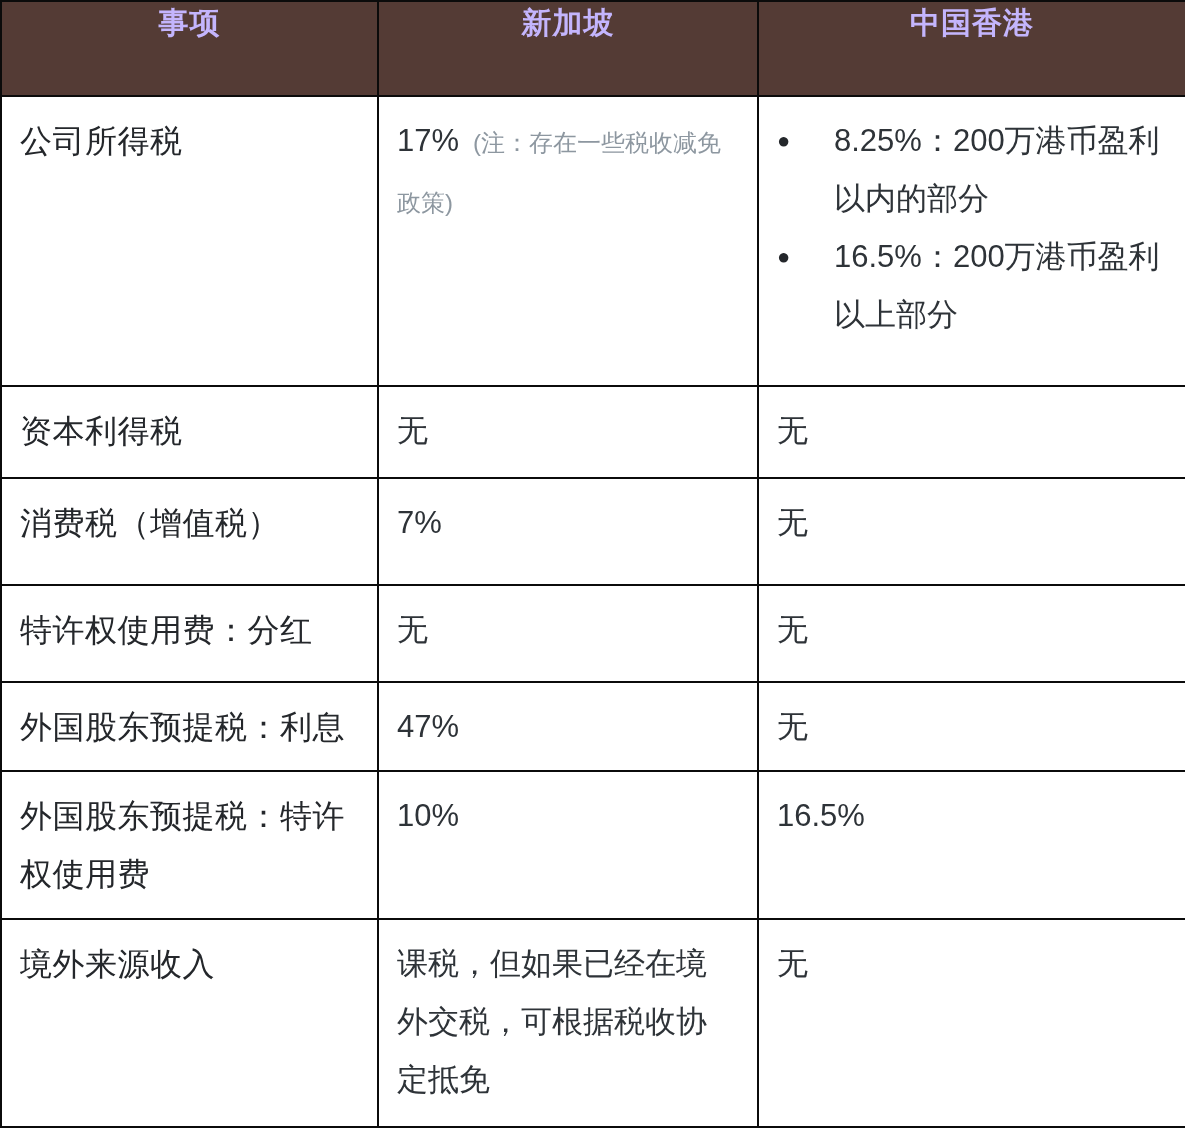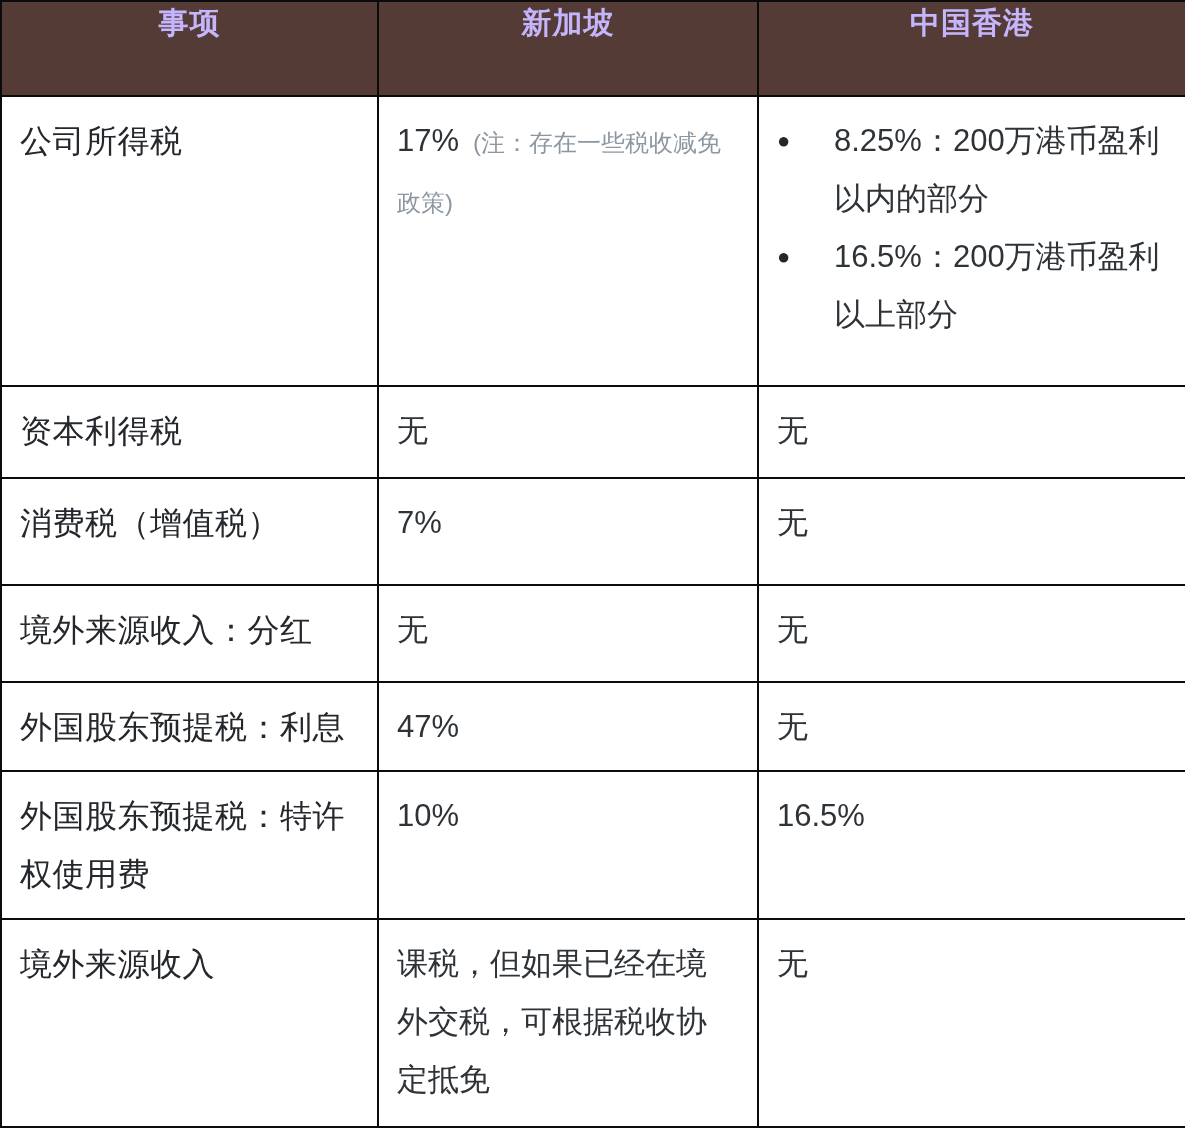--- a/index.html
+++ b/index.html
@@ -104,21 +104,21 @@
         <td class="item-cell">资本利得税</td>
         <td>无</td>
         <td>无</td>
       </tr>
       <tr style="height:105px">
         <td class="item-cell">消费税（增值税）</td>
         <td>7%</td>
         <td>无</td>
       </tr>
       <tr style="height:94px">
-        <td class="item-cell">境外来源收入：分红</td>
+        <td class="item-cell">特许权使用费：分红</td>
         <td>无</td>
         <td>无</td>
       </tr>
       <tr style="height:80px">
         <td class="item-cell">外国股东预提税：利息</td>
         <td>47%</td>
         <td>无</td>
       </tr>
       <tr style="height:115px">
         <td class="item-cell">外国股东预提税：特许权使用费</td>

